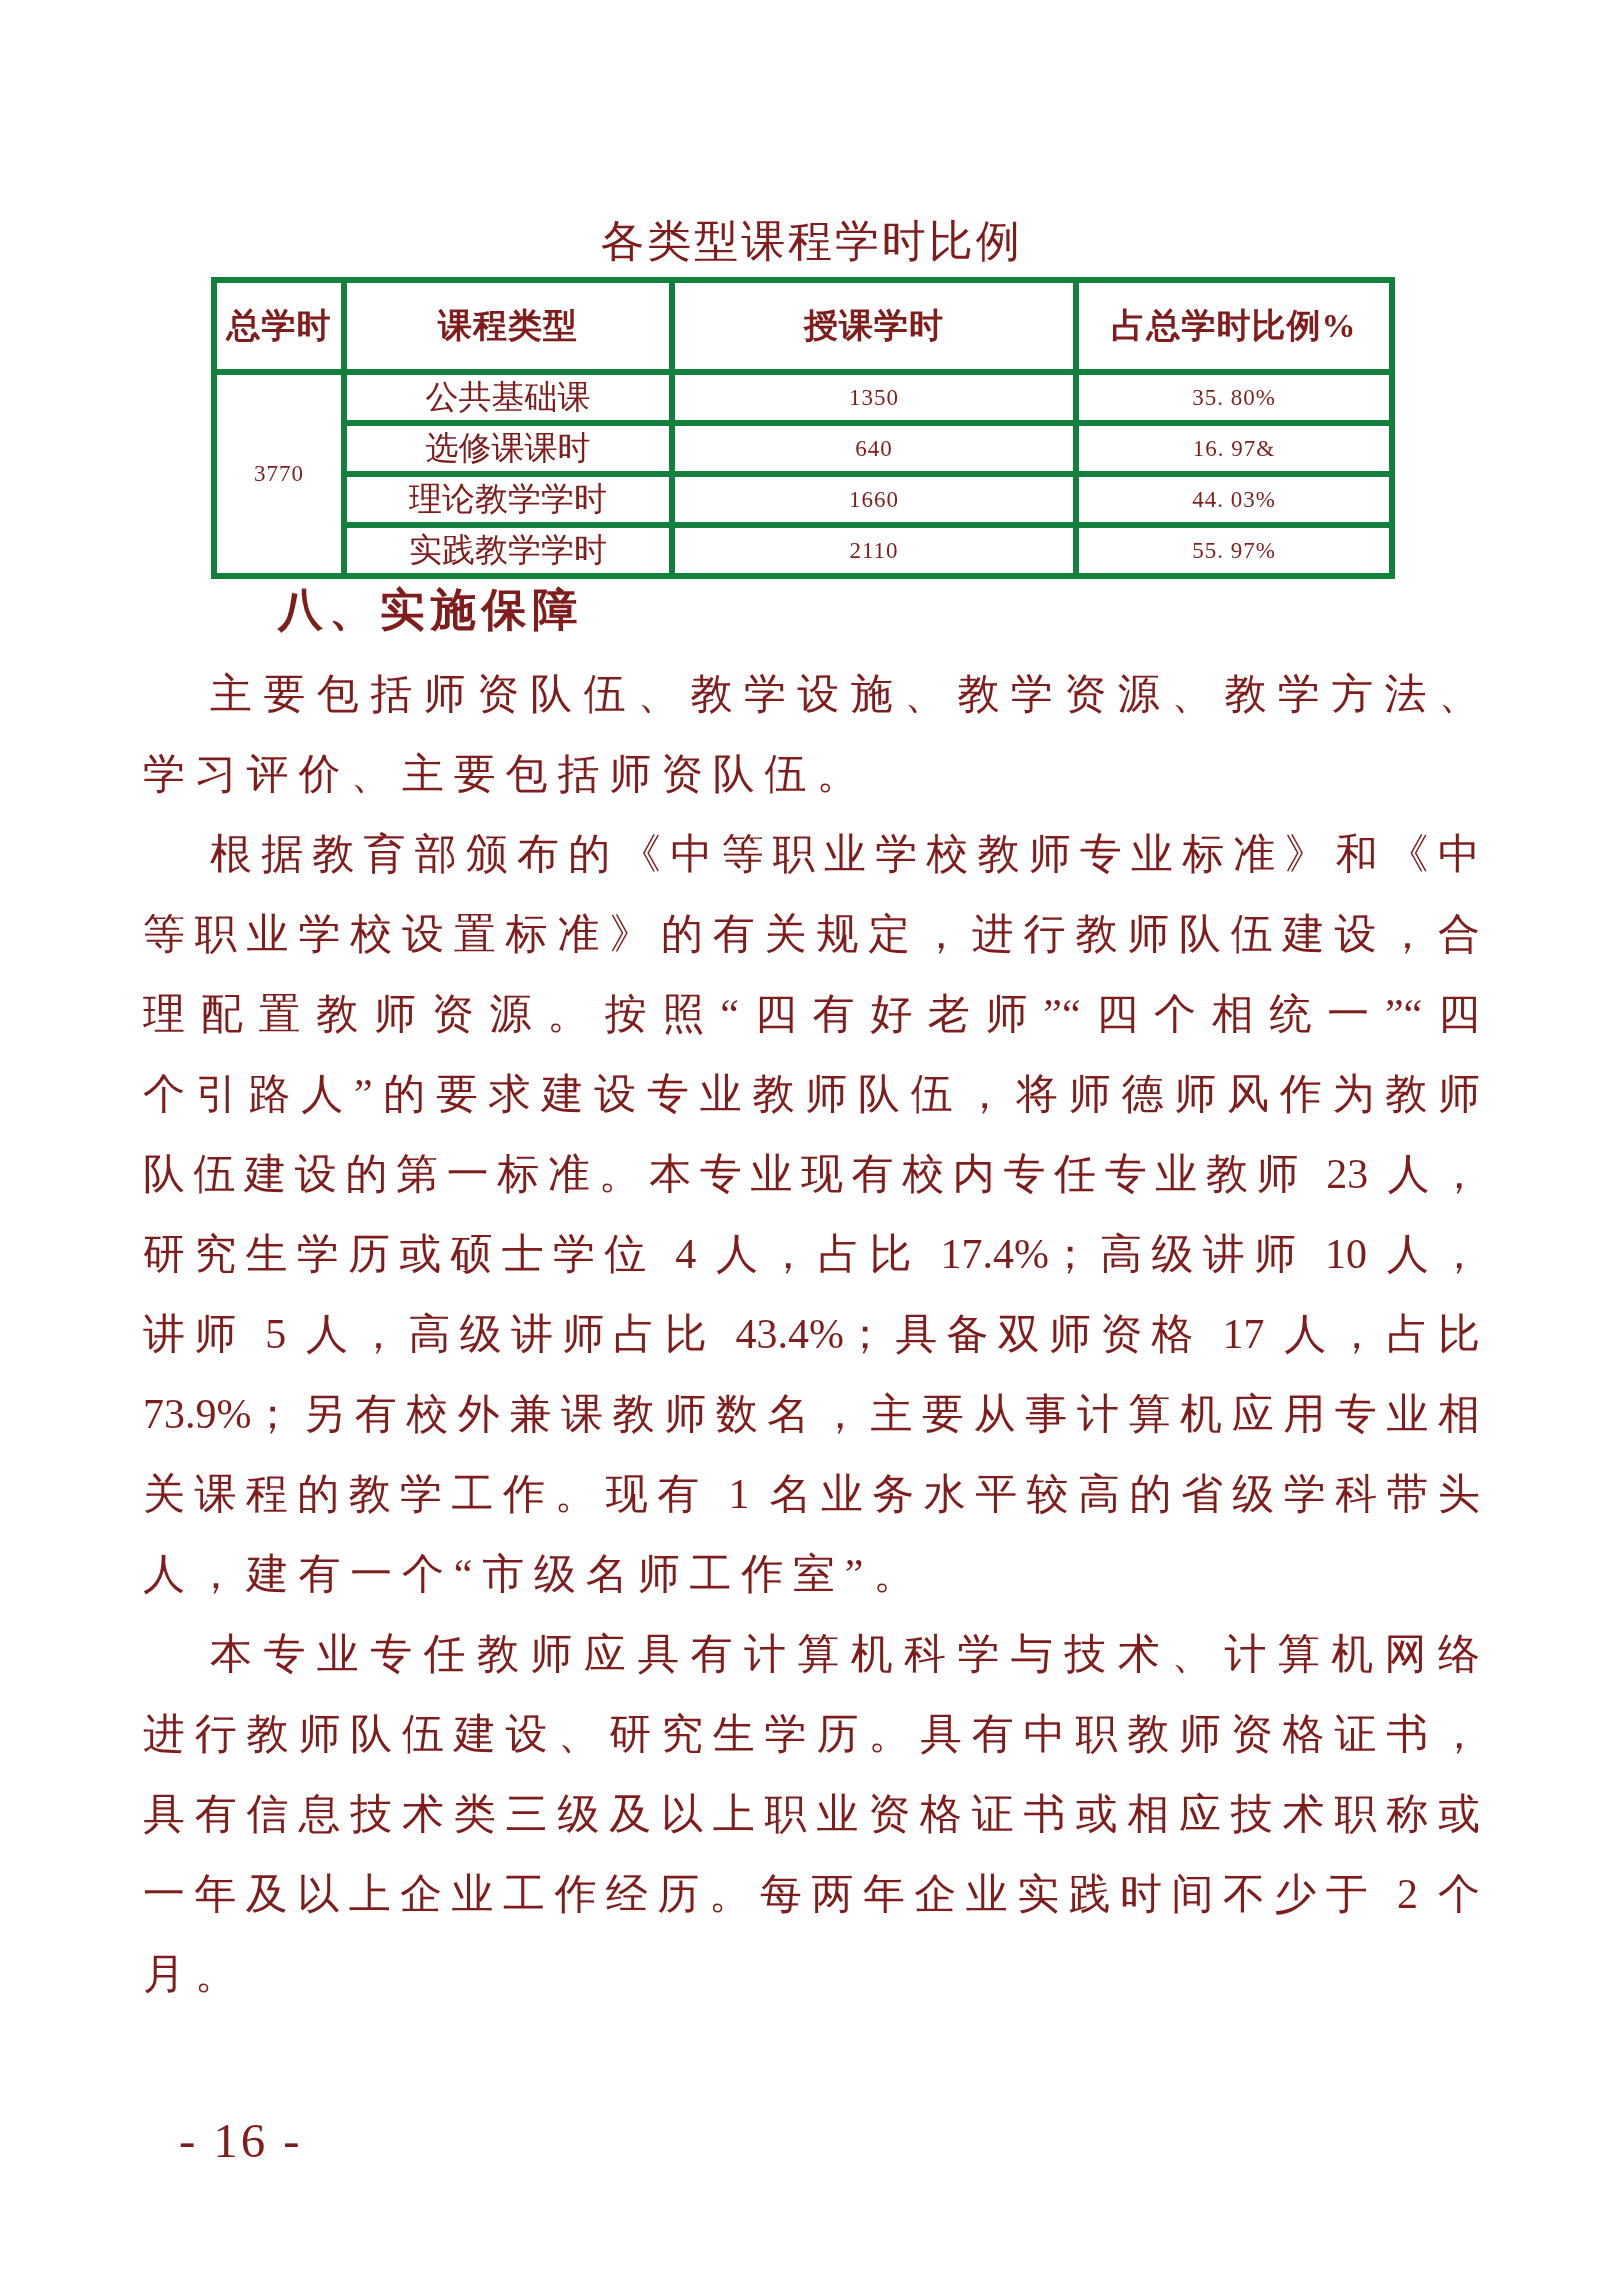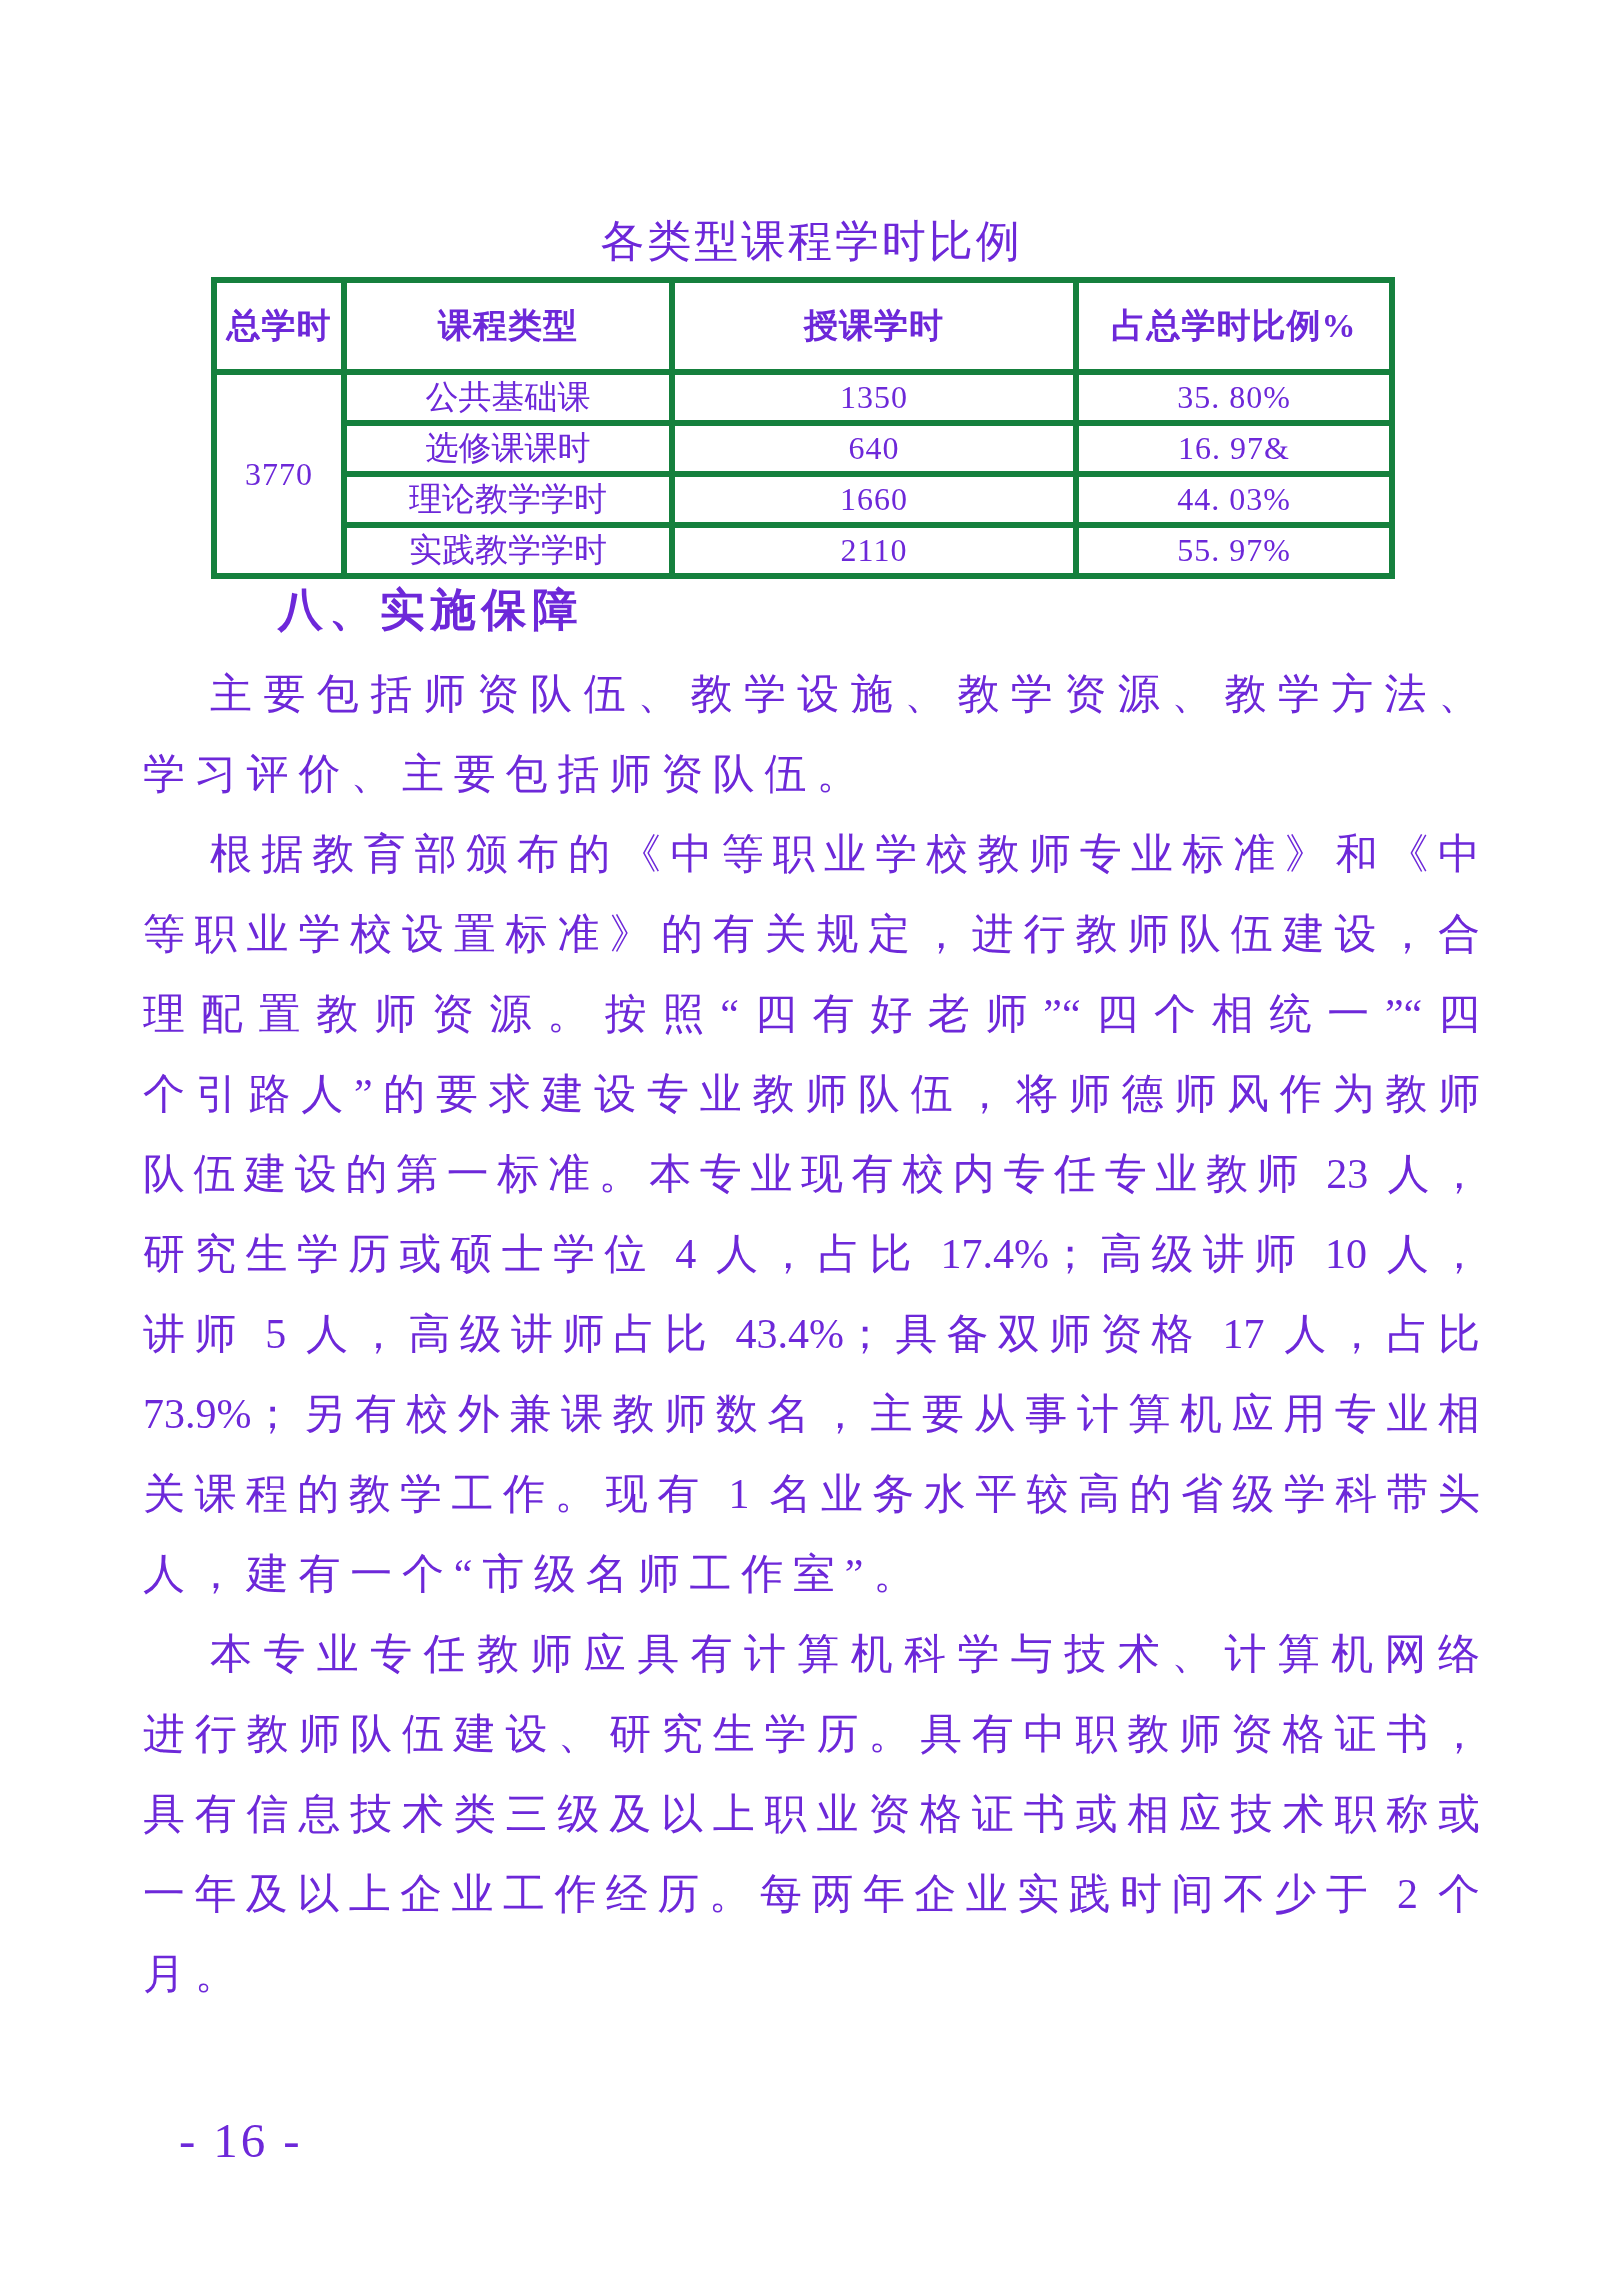--- a/index.html
+++ b/index.html
@@ -1,21 +1,21 @@
 <!DOCTYPE html>
 <html><head>
 <meta charset="utf-8">
 <style>
   html, body { margin: 0; padding: 0; background: #ffffff; }
   .page {
     position: relative;
     width: 1620px;
     height: 2292px;
     background: #ffffff;
-    color: #6d28d9;
+    color: #7f1d1d;
     font-family: "Liberation Serif", serif;
     overflow: hidden;
   }
 
   
   .doc-title {
     position: absolute;
     left: 143px; top: 212px; width: 1337px; height: 71px;
     text-align: center;
     font-size: 44px;
@@ -40,21 +40,21 @@
     overflow: hidden;
   }
   table.hours-table { border-top: 3.9px solid #000; border-bottom: 3.9px solid #000; }
   table.hours-table tr.thead th {
     height: 86px;
     font-size: 34px;
     font-weight: bold;
     letter-spacing: 1px;
   }
   table.hours-table td { height: 41px; font-size: 33px; }
-  table.hours-table td.num { font-size: 32px; letter-spacing: 1px; border-radius: 23px; }
+  table.hours-table td.num { font-size: 23px; letter-spacing: 1px; border-radius: 23px; }
 
   
   .column {
     position: absolute;
     left: 143px; top: 574px; width: 1337px;
   }
   .h1 {
     height: 80px; line-height: 80px;
     padding-left: 135px;
     font-family: Liberation Mono, monospace;

